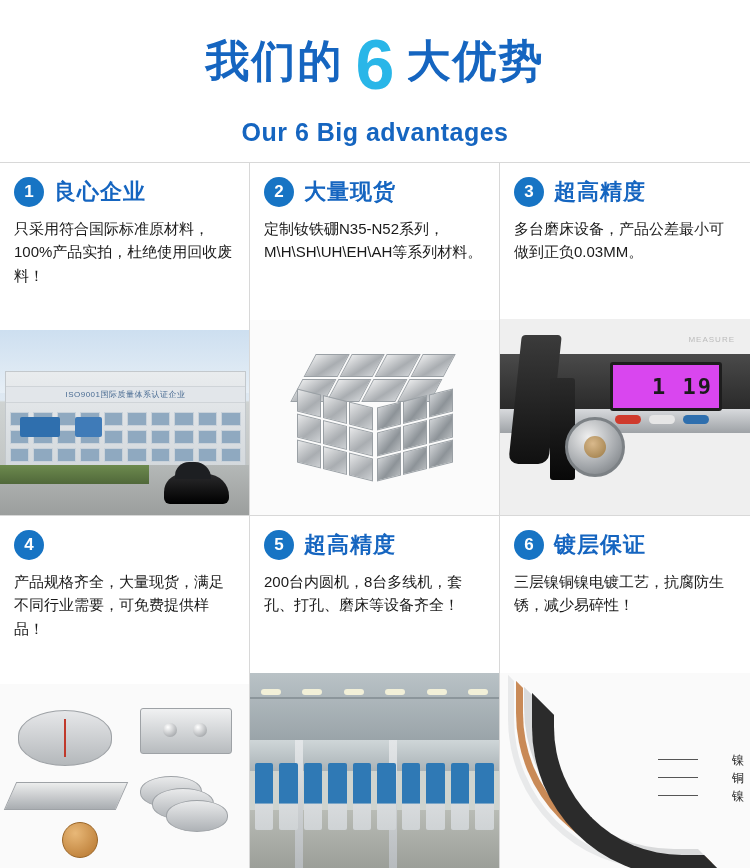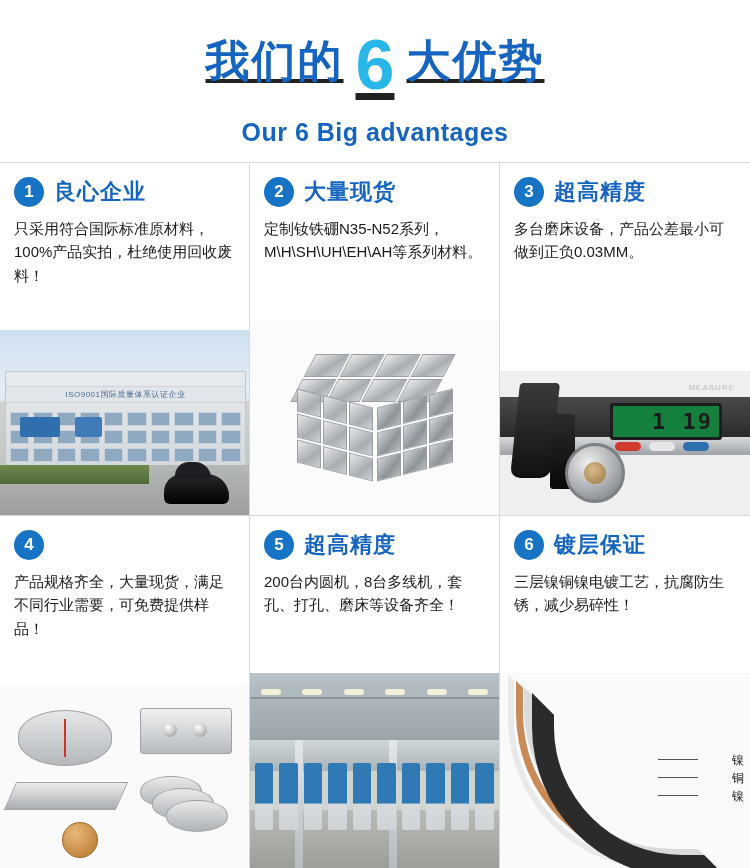--- a/index.html
+++ b/index.html
@@ -29,21 +29,20 @@
     align-items: center;
     justify-content: flex-start;
     padding-top: 26px;
     box-sizing: border-box;
   }
   .title-line {
     display: flex;
     align-items: center;
     justify-content: center;
     line-height: 1;
-    text-decoration: underline;
   }
   .title-cn {
     font-size: 44px;
     font-weight: bold;
     color: #1565c0;
     letter-spacing: 2px;
   }
   .title-num {
     font-size: 70px;
     font-weight: bold;
@@ -186,34 +185,34 @@
     transform: skewY(14deg);
   }
   .face-right {
     left: 88px; top: 44px; width: 76px; height: 74px;
     grid-template-columns: repeat(3,1fr); grid-template-rows: repeat(3,1fr);
     transform: skewY(-14deg);
   }
   .face-right i { background: linear-gradient(135deg,#cfd2d5,#8d9398 60%,#b6babd); }
 
   
-  .m3 { height: 144px; background: #f4f4f4; }
+  .m3 { height: 196px; background: #f4f4f4; }
   .caliper { position:absolute; inset:0; background:#efefef; }
   .cal-body {
     position:absolute; left: -4%; top: 18%; width: 112%; height: 40%;
     background: linear-gradient(#4a4a4a,#1c1c1c);
     border-radius: 6px;
   }
   .cal-rail {
     position:absolute; left: -4%; top: 46%; width: 112%; height: 12%;
     background: linear-gradient(#d8dadd,#9ea2a6);
   }
   .cal-screen {
     position:absolute; left: 44%; top: 22%; width: 40%; height: 22%;
-    background: #15803d; border: 3px solid #1d1d1d; border-radius: 3px;
+    background: #d946ef; border: 3px solid #1d1d1d; border-radius: 3px;
     display:flex; align-items:center; justify-content:flex-end; padding-right: 6px;
     font-family: "DejaVu Sans Mono", monospace; font-weight: bold; font-size: 22px; color:#1b1b1b;
     letter-spacing: 2px;
   }
   .cal-jaw-a {
     position:absolute; left: 6%; top: 8%; width: 16%; height: 66%;
     background: linear-gradient(#3b3b3b,#101010); border-radius: 4px 4px 10px 10px;
     transform: skewX(-6deg);
   }
   .cal-jaw-b {

